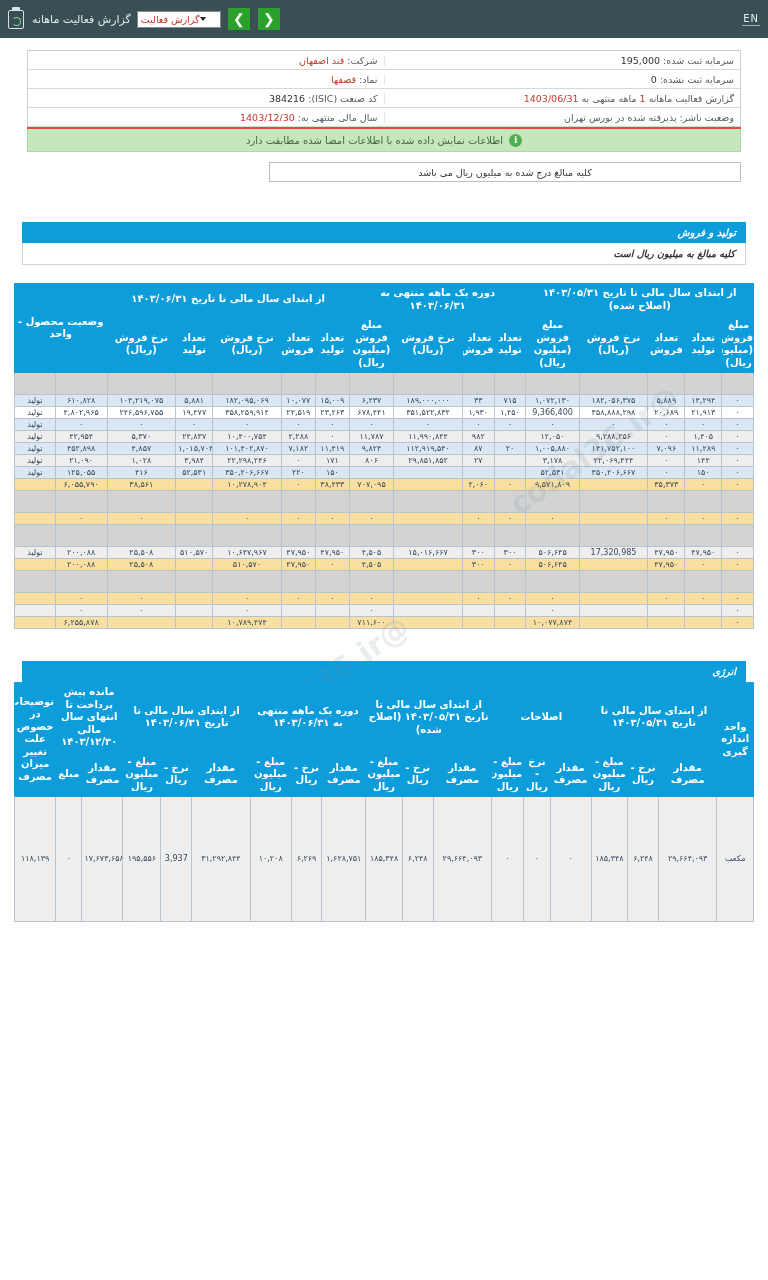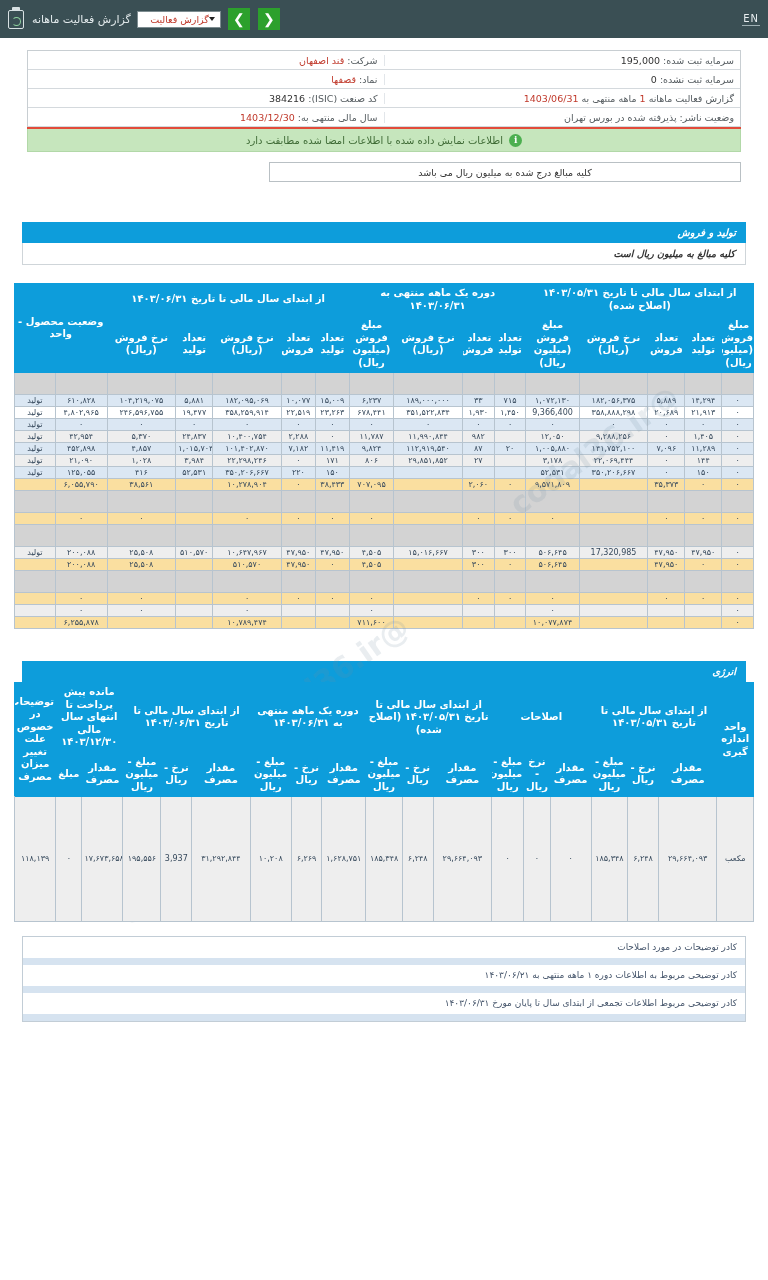--- a/index.html
+++ b/index.html
@@ -62,21 +62,21 @@
     font-size: 11px;
     white-space: nowrap;
   }
   .report-select {
     background: #ffffff;
     border: 1px solid #7d8c90;
     height: 17px;
     min-width: 84px;
     display: flex;
     align-items: center;
-    justify-content: flex-start;
+    justify-content: flex-end;
     padding: 0 2px 0 3px;
     font-size: 9.5px;
     color: #c0392b;
     cursor: pointer;
   }
   .report-select .caret {
     width: 0; height: 0;
     border-left: 3px solid transparent;
     border-right: 3px solid transparent;
     border-top: 4px solid #222;
@@ -794,23 +794,15 @@
             <td class="cell-num">۱۹۵,۵۵۶</td>
             <td class="cell-num">۱۷,۶۷۳,۶۵۸</td>
             <td class="cell-num">۰</td>
             <td class="cell-num">۱۱۸,۱۳۹</td>
             <td style="white-space: normal; line-height: 1.35; font-size: 7.5px; height: 120px; vertical-align: top;">افزایش جذب چغندر و شکر خام و به تبع آن افزایش تولید</td>
           </tr>
         </tbody>
     </table>
   </div>
 
-  <div class="notes">
-    <div class="note-row">کادر توضیحات در مورد اصلاحات</div>
-    <div class="note-spacer"></div>
-    <div class="note-row">کادر توضیحی مربوط به اطلاعات دوره ۱ ماهه منتهی به ۱۴۰۳/۰۶/۲۱</div>
-    <div class="note-spacer"></div>
-    <div class="note-row">کادر توضیحی مربوط اطلاعات تجمعی از ابتدای سال تا پایان مورخ ۱۴۰۳/۰۶/۳۱</div>
-    <div class="note-spacer"></div>
-  </div>
 
   <div class="page-bottom"></div>
 </div>
 
 </body></html>

